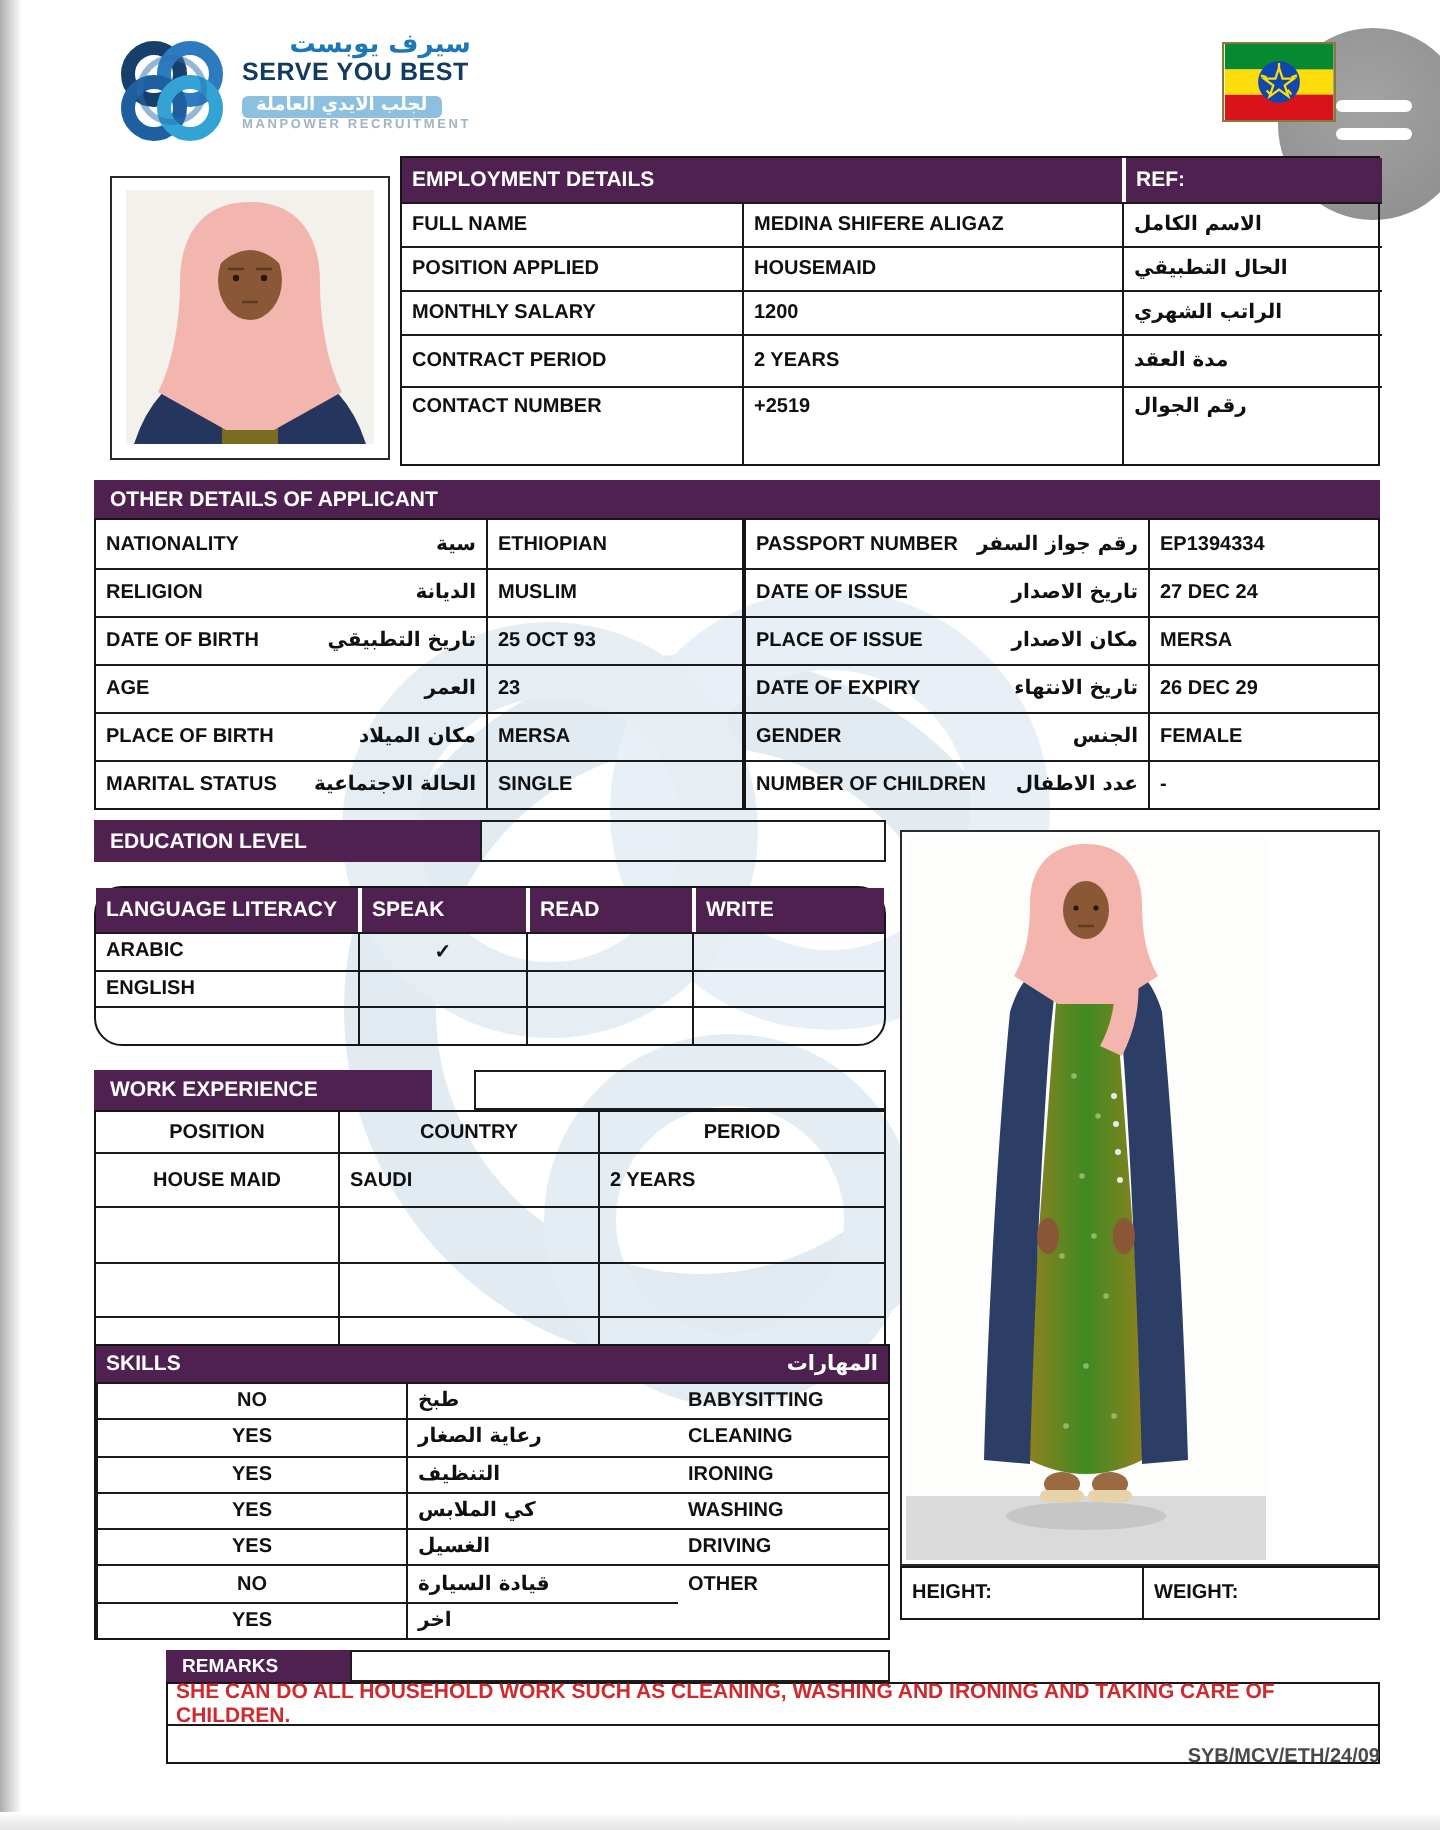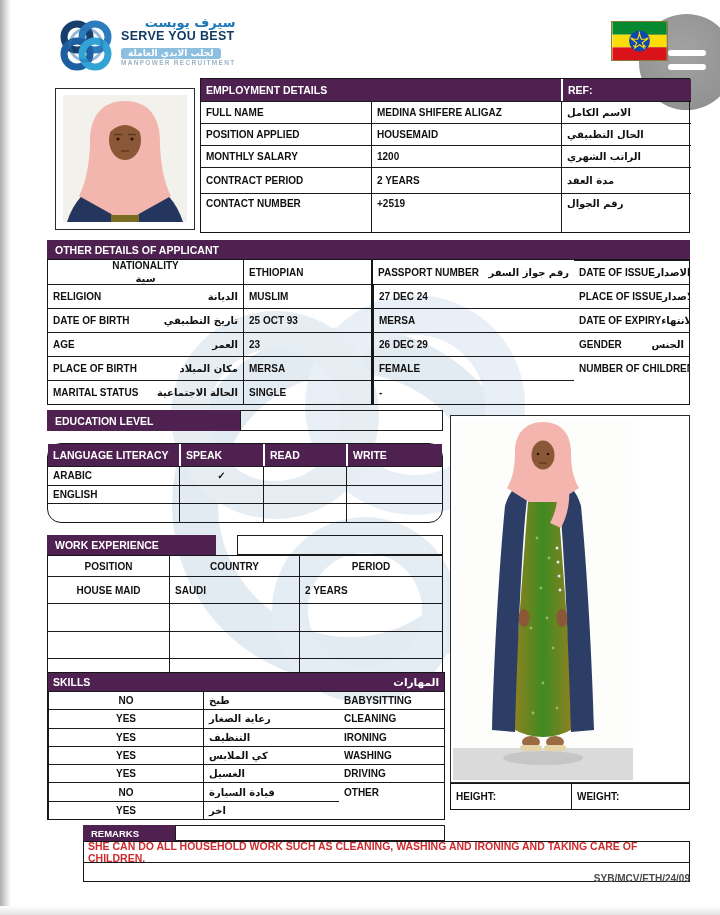--- a/index.html
+++ b/index.html
@@ -133,21 +133,21 @@
   <div class="c ar">مدة العقد</div>
 
   <div class="c fc" style="align-items:flex-start;padding-top:4px;">CONTACT NUMBER</div>
   <div class="c v red" style="align-items:flex-start;padding-top:4px;">+2519</div>
   <div class="c ar" style="align-items:flex-start;padding-top:4px;">رقم الجوال</div>
 </div>
 
 <div class="abs bar" style="left:47px;top:240px;width:643px;height:19px;">OTHER DETAILS OF APPLICANT</div>
 
 <div class="abs tbl" style="left:47px;top:259px;width:325px;height:146px;grid-template-columns:195px 1fr;grid-template-rows:repeat(6,1fr);">
-  <div class="c fc split" style="border-top:none;flex-direction:column;">
+  <div class="c fc split" style="border-top:none;">
       <span class="en">NATIONALITY</span>
       <span class="arr">سية</span>
     </div>
   <div class="c v red" style="border-top:none;">ETHIOPIAN</div>
   <div class="c fc split">
       <span class="en">RELIGION</span>
       <span class="arr">الديانة</span>
     </div>
   <div class="c v red">MUSLIM</div>
   <div class="c fc split">
@@ -170,20 +170,21 @@
       <span class="arr">الحالة الاجتماعية</span>
     </div>
   <div class="c v red">SINGLE</div>
 </div>
 
 <div class="abs tbl" style="left:372px;top:259px;width:318px;height:146px;grid-template-columns:201px 1fr;grid-template-rows:repeat(6,1fr);">
   <div class="c fc split" style="border-top:none;">
       <span class="en">PASSPORT NUMBER</span>
       <span class="arr">رقم جواز السفر</span>
     </div>
+  <div class="c v red" style="border-top:none;">EP1394334</div>
   <div class="c fc split">
       <span class="en">DATE OF ISSUE</span>
       <span class="arr">تاريخ الاصدار</span>
     </div>
   <div class="c v faded">27 DEC 24</div>
   <div class="c fc split">
       <span class="en">PLACE OF ISSUE</span>
       <span class="arr">مكان الاصدار</span>
     </div>
   <div class="c v red">MERSA</div>

